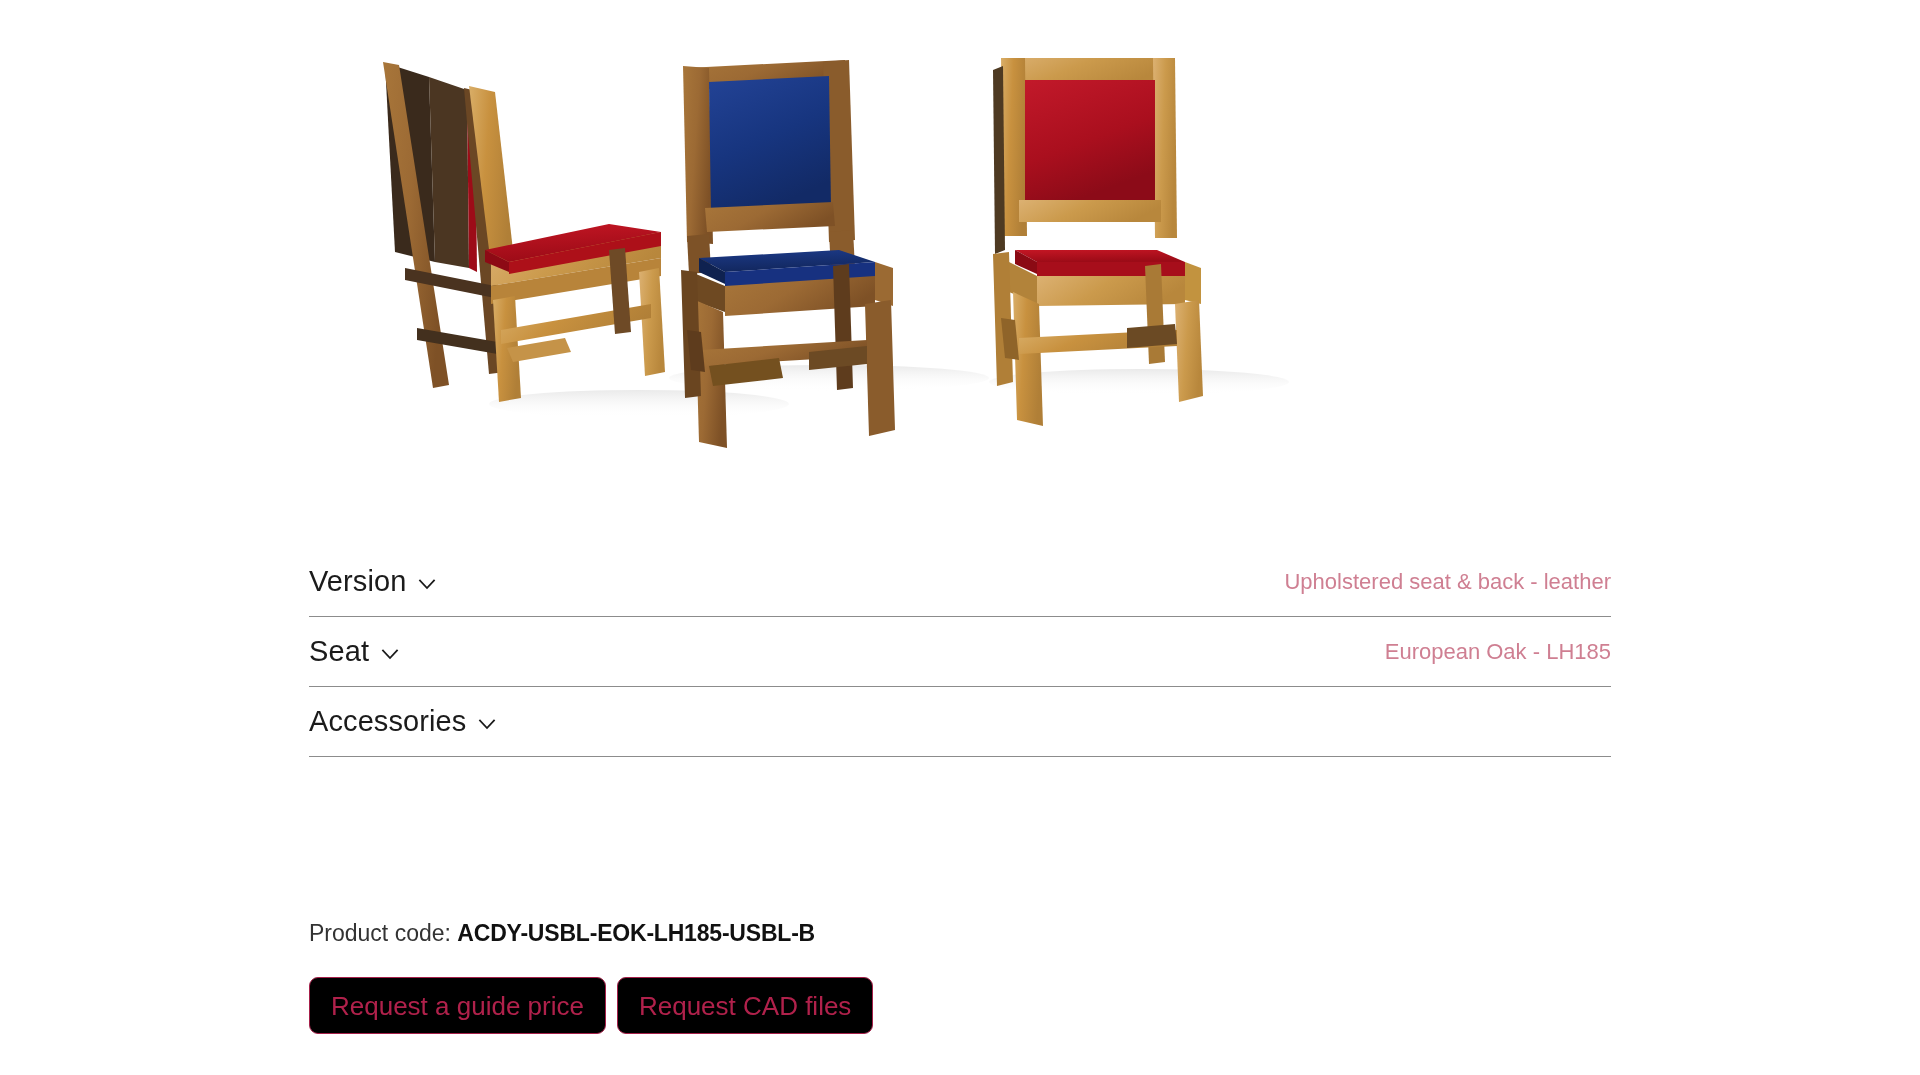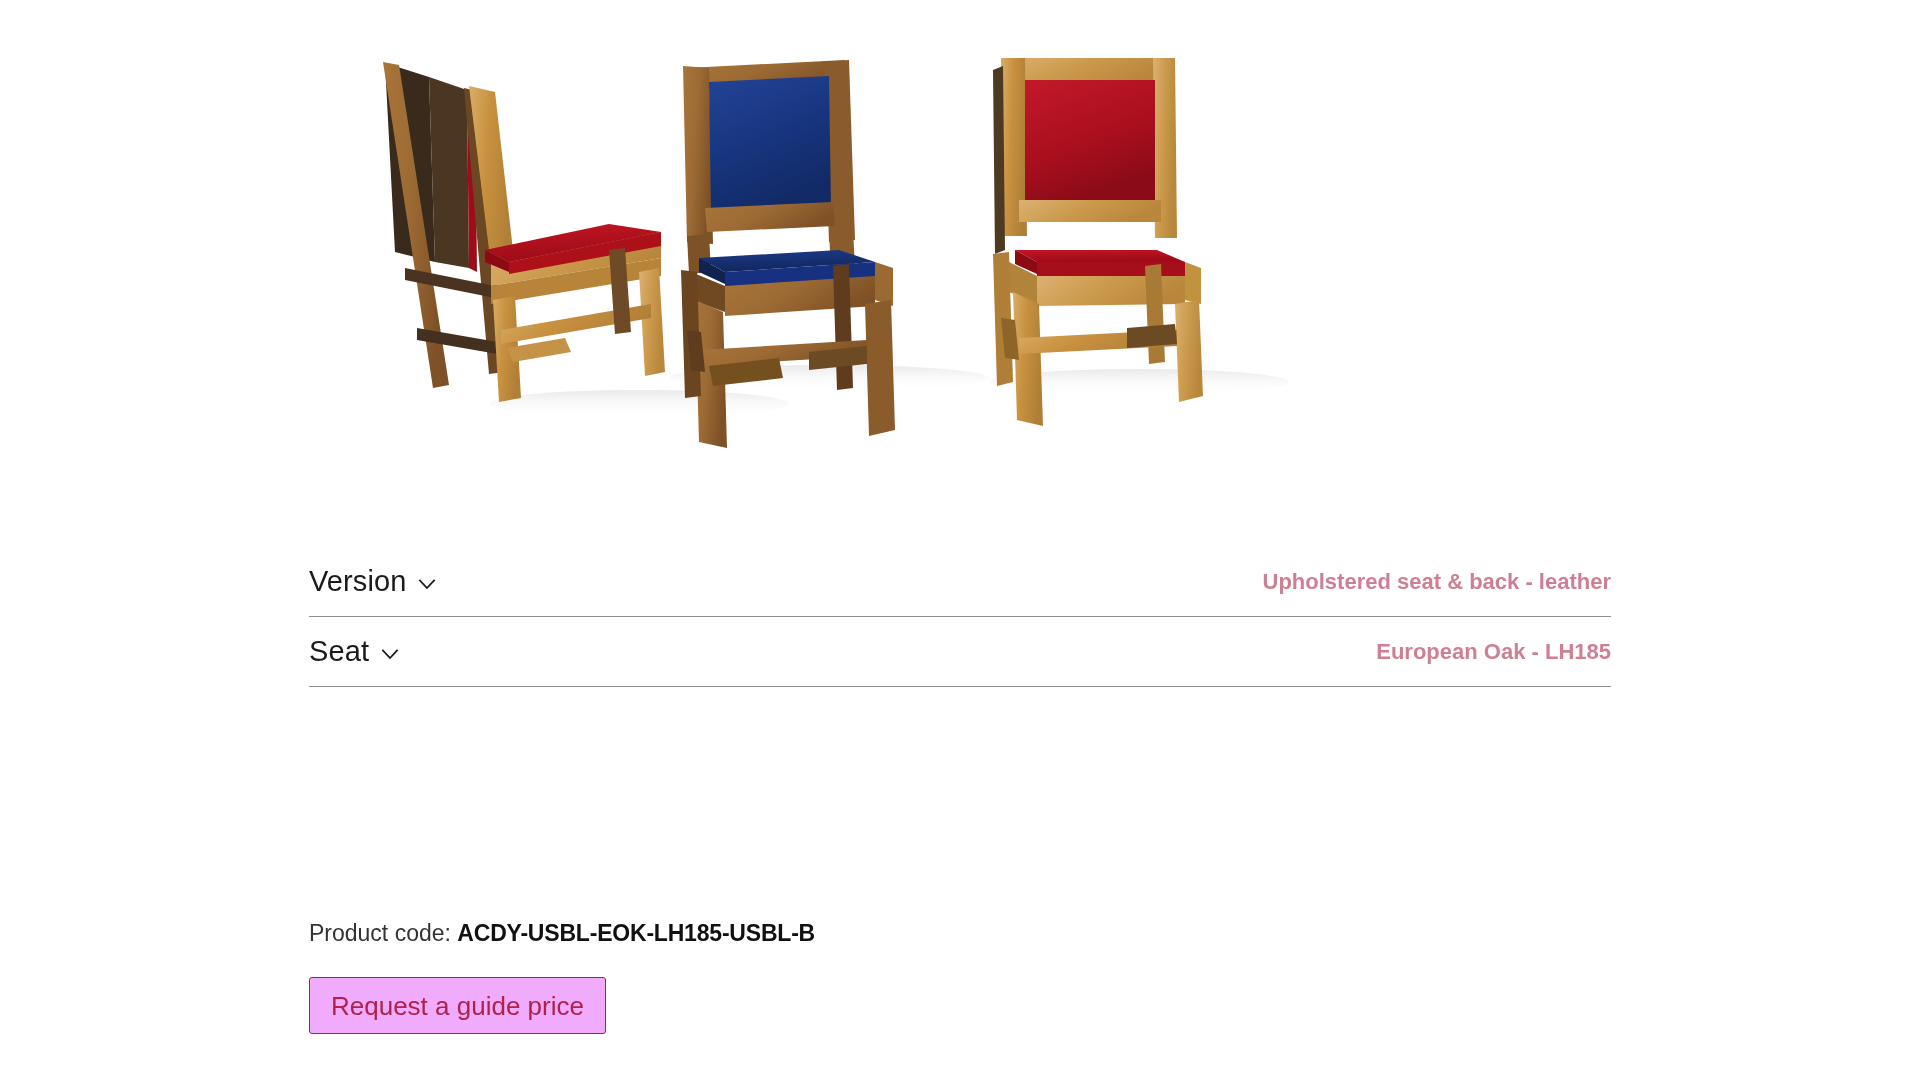--- a/index.html
+++ b/index.html
@@ -68,21 +68,21 @@
   .chev {
     display: inline-block;
     width: 22px;
     height: 22px;
     position: relative;
     top: 2px;
   }
   .chev svg { display: block; }
   .opt-value {
     font-size: 22px;
-    font-weight: 700;
+    font-weight: 400;
     color: #cf7f92;
     text-align: right;
     white-space: nowrap;
     line-height: 1;
     font-family: "Liberation Sans", sans-serif;
   }
 
   
   .swatches {
     display: flex;
@@ -129,23 +129,23 @@
     top: 977px;
     display: flex;
     gap: 11px;
   }
   .btn {
     height: 57px;
     padding: 0 21px;
     display: flex;
     align-items: center;
     justify-content: center;
-    background: #f0abfc;
+    background: #000000;
     border: 1.5px solid #a6204a;
-    border-radius: 3px;
+    border-radius: 9px;
     color: #b0214b;
     font-size: 26px;
     font-weight: 400;
     font-family: "Liberation Sans", sans-serif;
     white-space: nowrap;
     cursor: pointer;
     line-height: 1;
   }
 </style>
 </head>
@@ -333,24 +333,38 @@
             <svg width="22" height="22" viewBox="0 0 22 22">
                 <path d="M4 7.5 L11 15 L18 7.5" fill="none" stroke="#1b1b1b" stroke-width="1.8" stroke-linecap="square"></path>
               </svg>
           </span>
         </div>
         <span class="opt-value">European Oak - LH185</span>
       </div>
     </div>
 
 
+    <div class="opt-row last">
+      <div class="opt-head">
+        <div class="opt-left">
+          <span class="opt-label">Accessories</span>
+          <span class="chev">
+            <svg width="22" height="22" viewBox="0 0 22 22">
+                <path d="M4 7.5 L11 15 L18 7.5" fill="none" stroke="#1b1b1b" stroke-width="1.8" stroke-linecap="square"></path>
+              </svg>
+          </span>
+        </div>
+        <span class="opt-value"></span>
+      </div>
+    </div>
   </div>
 
   <div class="product-code">
     <span class="pc-label">Product code:</span>
     <span class="pc-value">ACDY-USBL-EOK-LH185-USBL-B</span>
   </div>
 
   <div class="btn-row">
     <button class="btn">Request a guide price</button>
+    <button class="btn">Request CAD files</button>
   </div>
 
 </div>
 
 </body></html>

